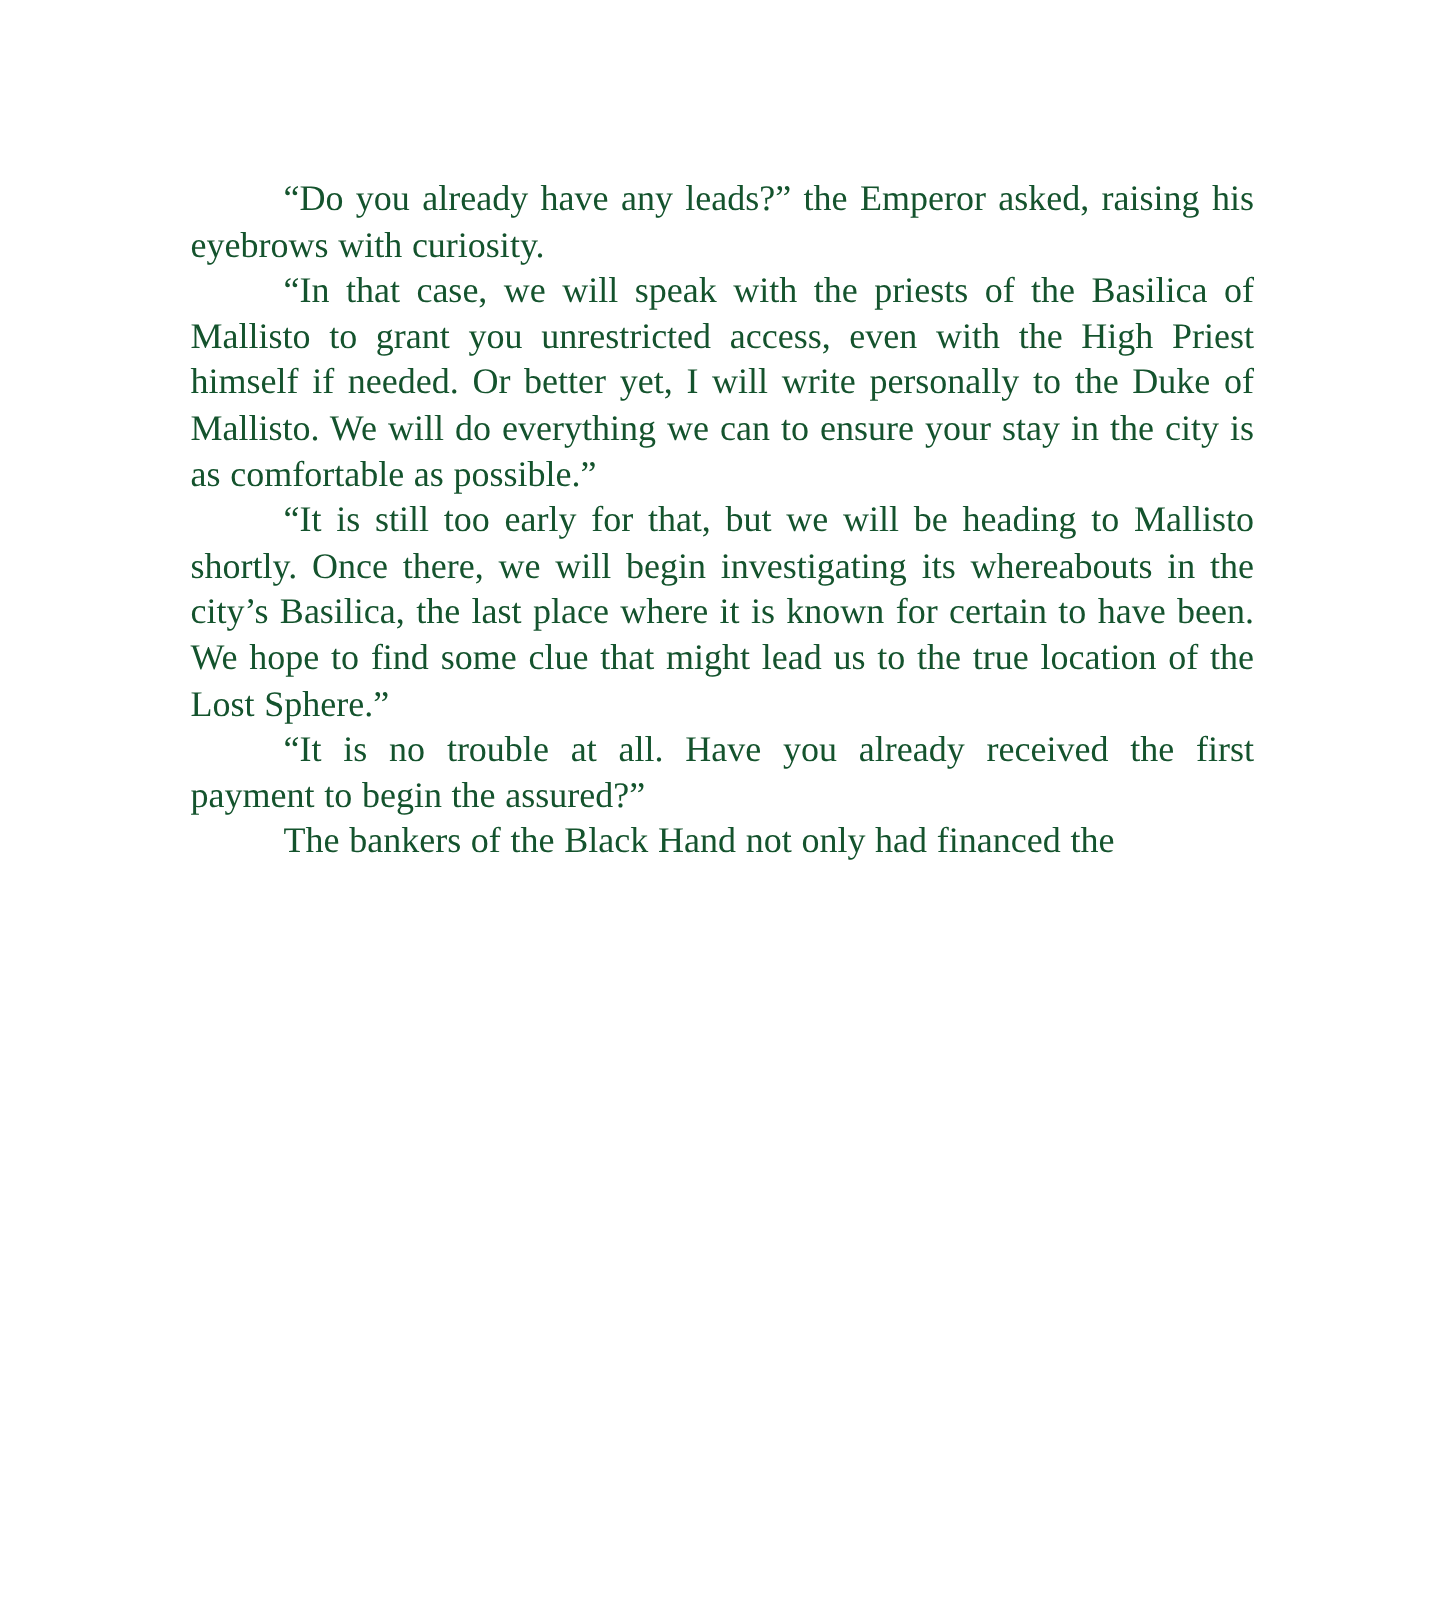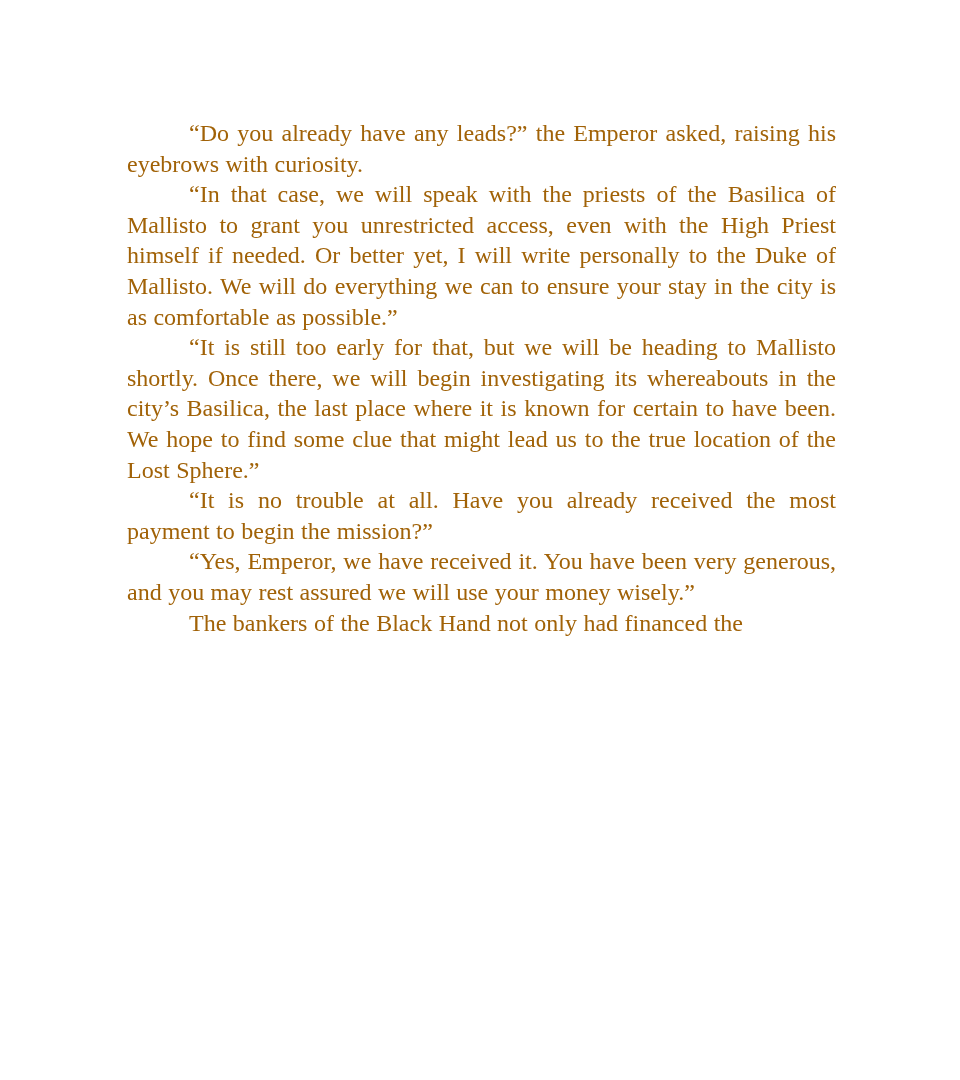--- a/index.html
+++ b/index.html
@@ -16,36 +16,35 @@
     overflow: hidden;
   }
   .text-block {
     position: absolute;
     top: 118px;
     left: 127px;
     width: 709px;
     font-family: "Liberation Serif", "DejaVu Serif", serif;
     font-size: 24px;
     line-height: 30.6px;
-    color: #a16207;
+    color: #14532d;
     text-align: justify;
     text-justify: inter-word;
   }
   .text-block p {
     margin: 0;
     padding: 0;
     text-indent: 62px;
     word-spacing: 0.02em;
   }
 </style>
 </head>
 <body>
 
 <div class="page">
   <div class="text-block">
     <p>“Do you already have any leads?” the Emperor asked, raising his eyebrows with curiosity.</p>
     <p>“In that case, we will speak with the priests of the Basilica of Mallisto to grant you unrestricted access, even with the High Priest himself if needed. Or better yet, I will write personally to the Duke of Mallisto. We will do everything we can to ensure your stay in the city is as comfortable as possible.”</p>
     <p>“It is still too early for that, but we will be heading to Mallisto shortly. Once there, we will begin investigating its whereabouts in the city’s Basilica, the last place where it is known for certain to have been. We hope to find some clue that might lead us to the true location of the Lost Sphere.”</p>
-    <p>“It is no trouble at all. Have you already received the most payment to begin the mission?”</p>
-    <p>“Yes, Emperor, we have received it. You have been very generous, and you may rest assured we will use your money wisely.”</p>
+    <p>“It is no trouble at all. Have you already received the first payment to begin the assured?”</p>
     <p>The bankers of the Black Hand not only had financed the</p>
   </div>
 </div>
 
 </body></html>

